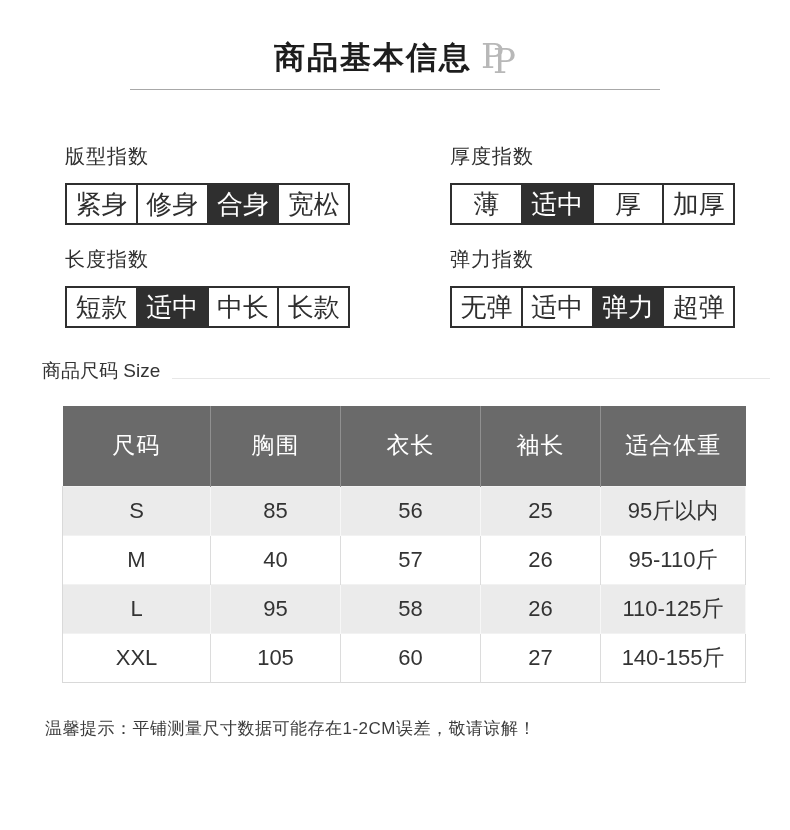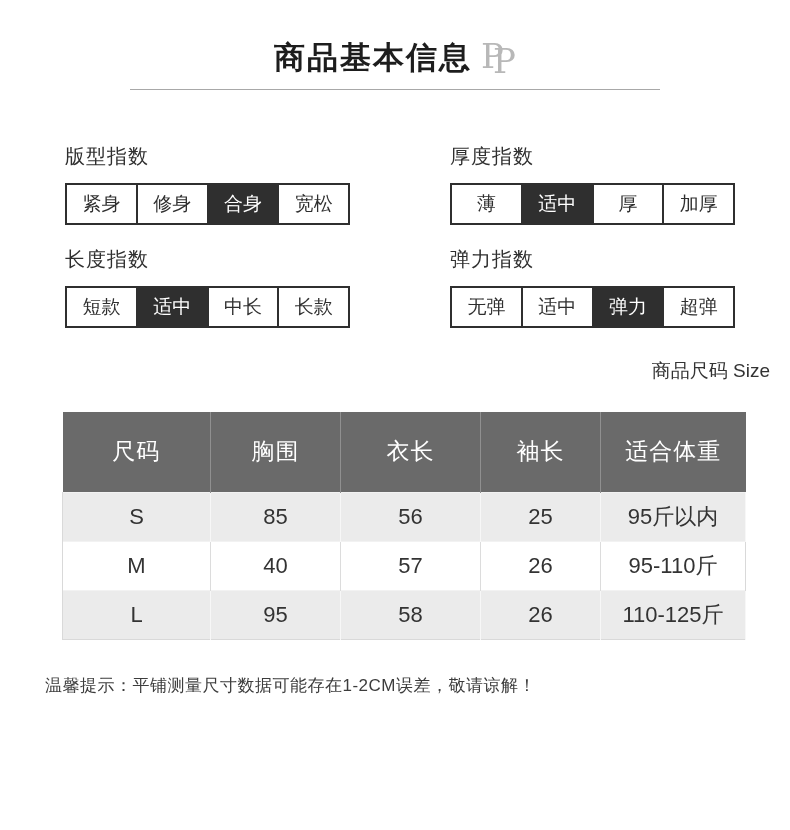--- a/index.html
+++ b/index.html
@@ -38,29 +38,29 @@
   .index-label {
     font-size: 20px; color: #2f2f2f; line-height: 28px;
     margin-bottom: 13px; letter-spacing: 1px;
   }
   .opt-group {
     display: flex; height: 42px;
     border: 2px solid #2f2f2f; background: #ffffff;
   }
   .opt {
     flex: 1; display: flex; align-items: center; justify-content: center;
-    font-size: 19px; font-weight: 500; color: #2f2f2f;
+    font-size: 26px; font-weight: 500; color: #2f2f2f;
     border-left: 2px solid #2f2f2f;
   }
   .opt:first-child { border-left: none; }
   .opt.selected { background: #2f2f2f; color: #ffffff; text-align: center; }
   
   .size-heading-row {
     margin-top: 30px; padding-left: 42px; padding-right: 20px;
-    display: flex; align-items: flex-end; flex-direction: column;
+    display: flex; align-items: flex-end;
   }
   .size-heading { font-size: 19px; color: #333333; line-height: 26px; }
   .size-heading-line {
     flex: 1; margin-left: 12px; margin-bottom: 5px;
     border-top: 1px solid #e7e7e7; height: 0;
   }
   .size-table {
     margin-left: 62px; margin-top: 22px;
     border-collapse: collapse; table-layout: fixed; width: 683px;
   }
@@ -183,18 +183,25 @@
         <td>26</td>
         <td>95-110斤</td>
       </tr>
       <tr>
         <td>L</td>
         <td>95</td>
         <td>58</td>
         <td>26</td>
         <td>110-125斤</td>
       </tr>
+      <tr>
+        <td>XXL</td>
+        <td>105</td>
+        <td>60</td>
+        <td>27</td>
+        <td>140-155斤</td>
+      </tr>
     </tbody>
   </table>
 
   <p class="footer-note">温馨提示：平铺测量尺寸数据可能存在1-2CM误差，敬请谅解！</p>
 
 </div>
 
 </body></html>

